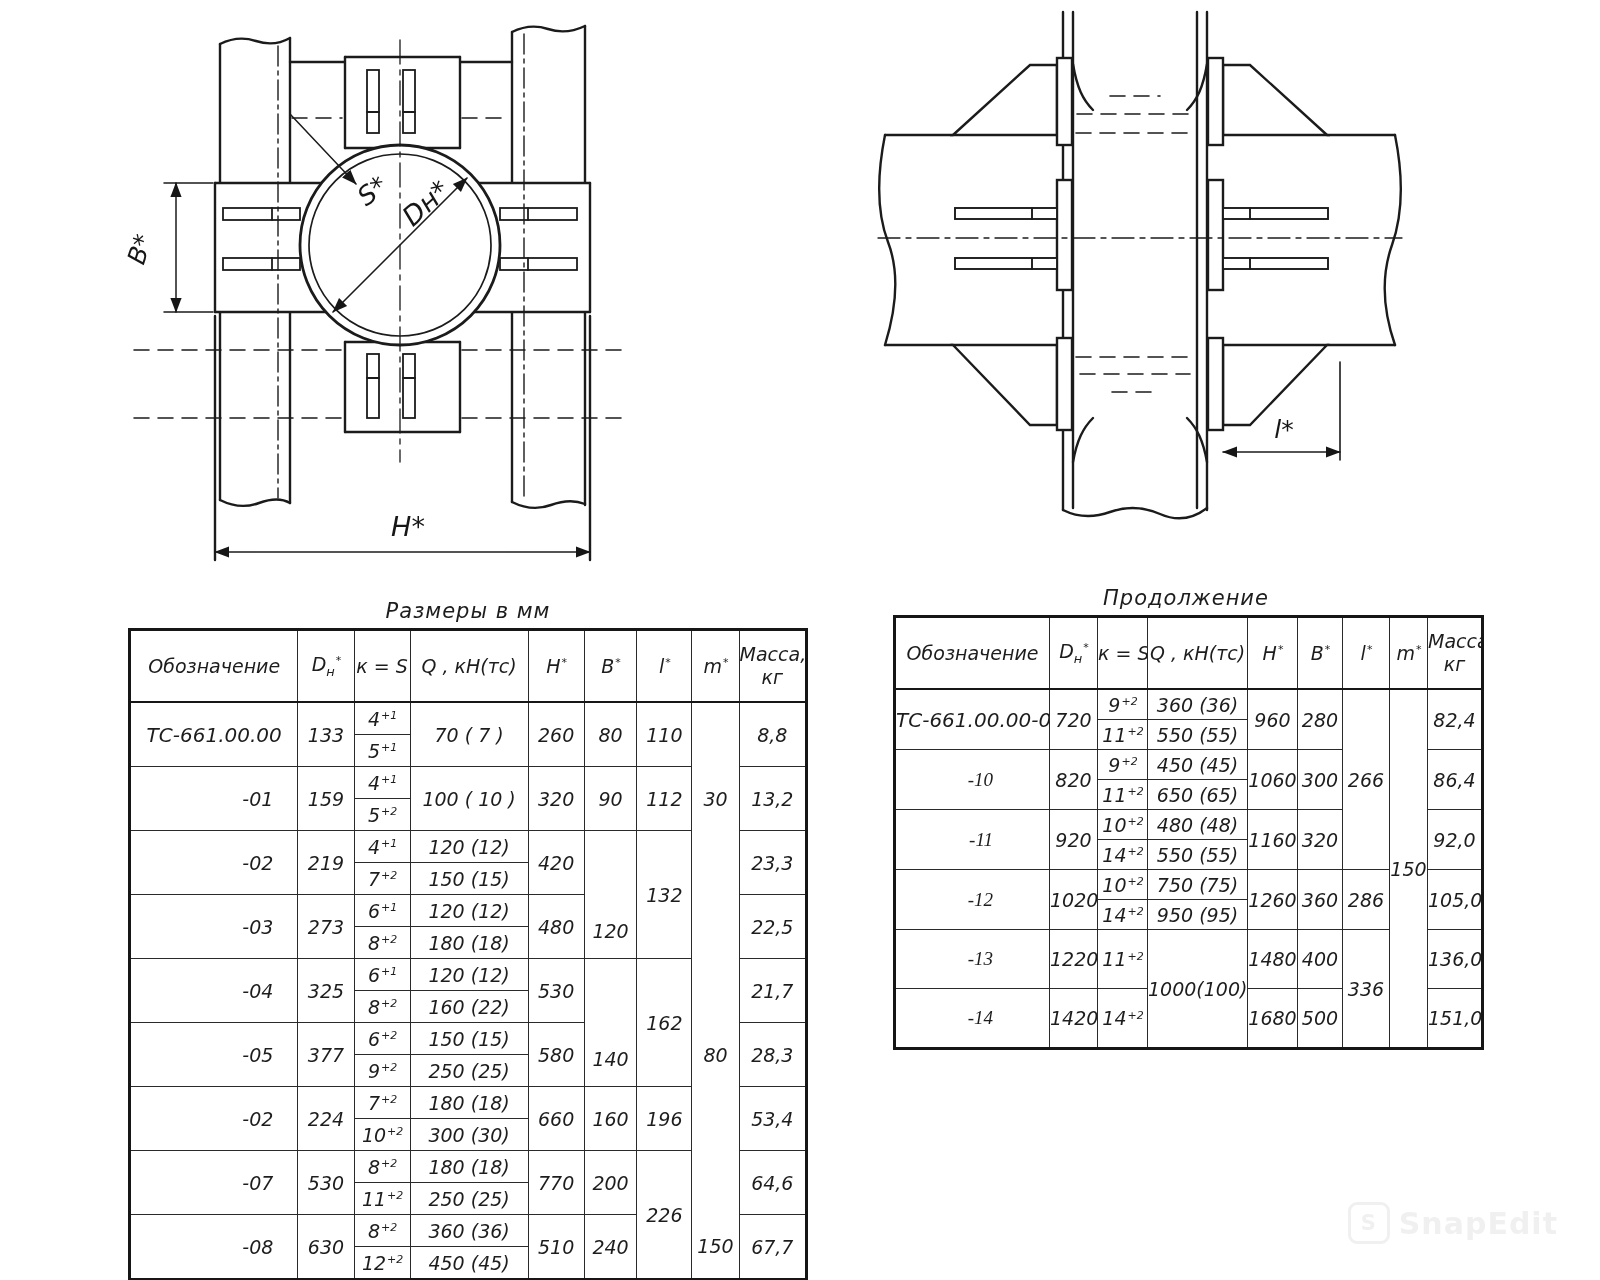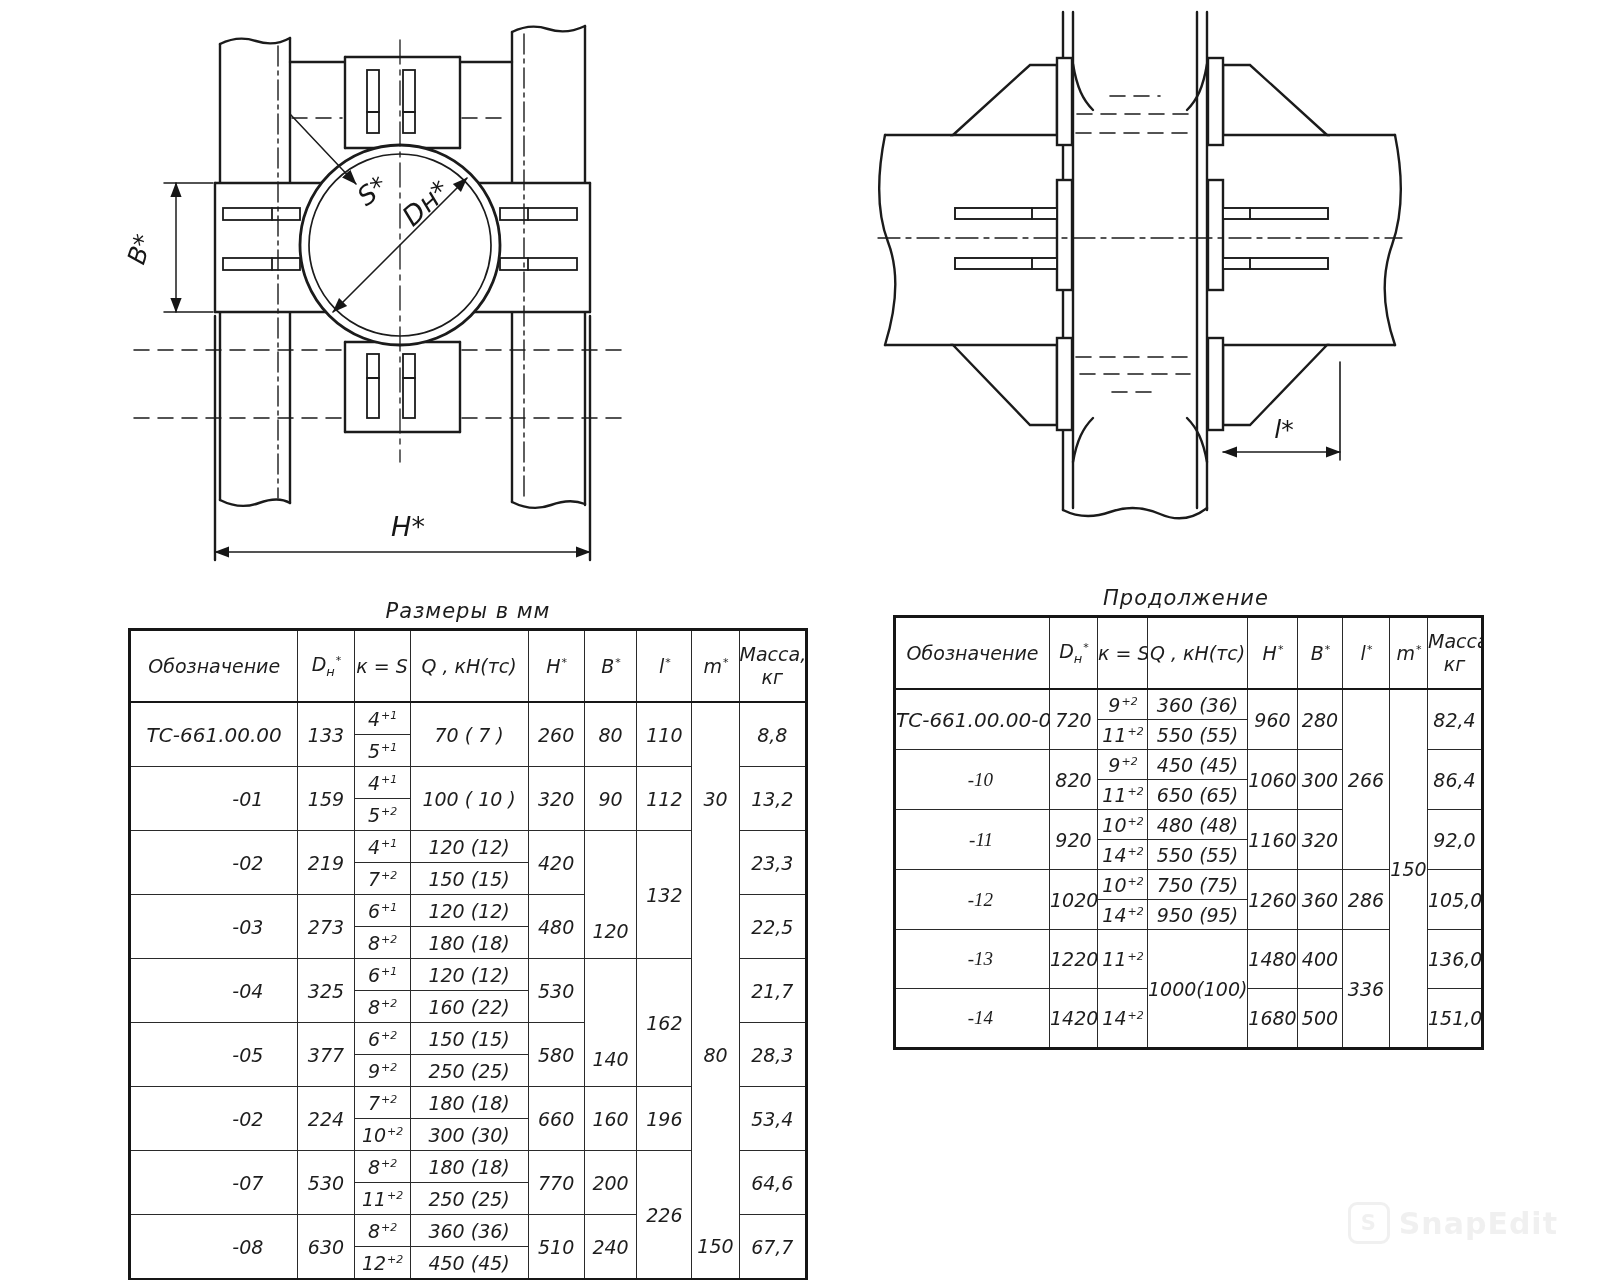--- a/index.html
+++ b/index.html
@@ -11,21 +11,21 @@
   .tblR{left:876px;top:586px;width:586px;padding-left:17px;}
   .tbl-title{text-align:center;font-style:italic;font-size:21px;margin-bottom:5px;letter-spacing:1px;}
   table{border-collapse:collapse;table-layout:fixed;width:100%;border:3px solid #161616;}
   th,td{border:1.5px solid #2a2a2a;font-style:italic;text-align:center;padding:0;overflow:hidden;
         font-weight:500;white-space:nowrap;}
   th{height:70px;font-size:19px;line-height:1.2;font-weight:500;border-bottom:2.4px solid #161616;}
   .tblL td{height:31px;font-size:19px;}
   .tblR td{height:29px;font-size:19px;}
   td.tall{height:58px;}
   td.full{font-size:20px;}
-  td.dr{text-align:right;padding-right:34px;}
+  td.dr{text-align:right;padding-right:24px;}
   .tblR td.dr{padding-right:56px;font-family:Liberation Serif, serif;}
   td.vb{vertical-align:bottom;padding-bottom:16px;}
   td.ml{border-top:none;border-bottom:none;}
   td sup, th sup{font-size:11px;position:relative;top:1px;left:1px;}
   th sub{font-size:13px;}
   .watermark{position:absolute;right:42px;bottom:36px;display:flex;align-items:center;gap:9px;
              color:rgba(110,110,110,0.10);font-weight:bold;font-size:30px;letter-spacing:1px;}
   .wm-logo{width:36px;height:36px;border:3.5px solid rgba(110,110,110,0.10);border-radius:9px;
            display:flex;align-items:center;justify-content:center;font-size:21px;}
 </style>

